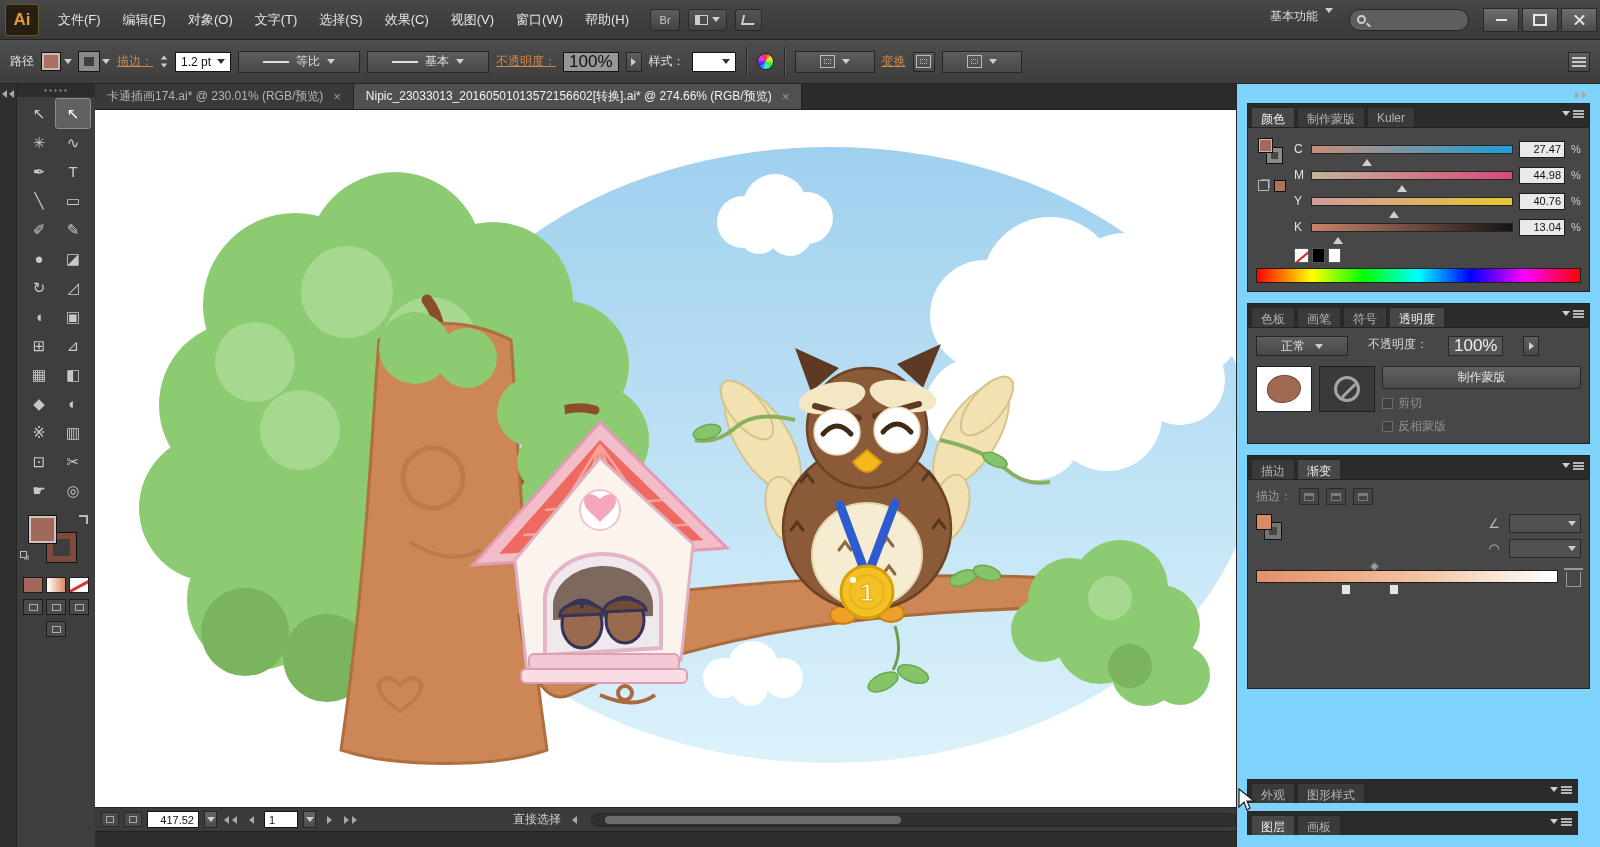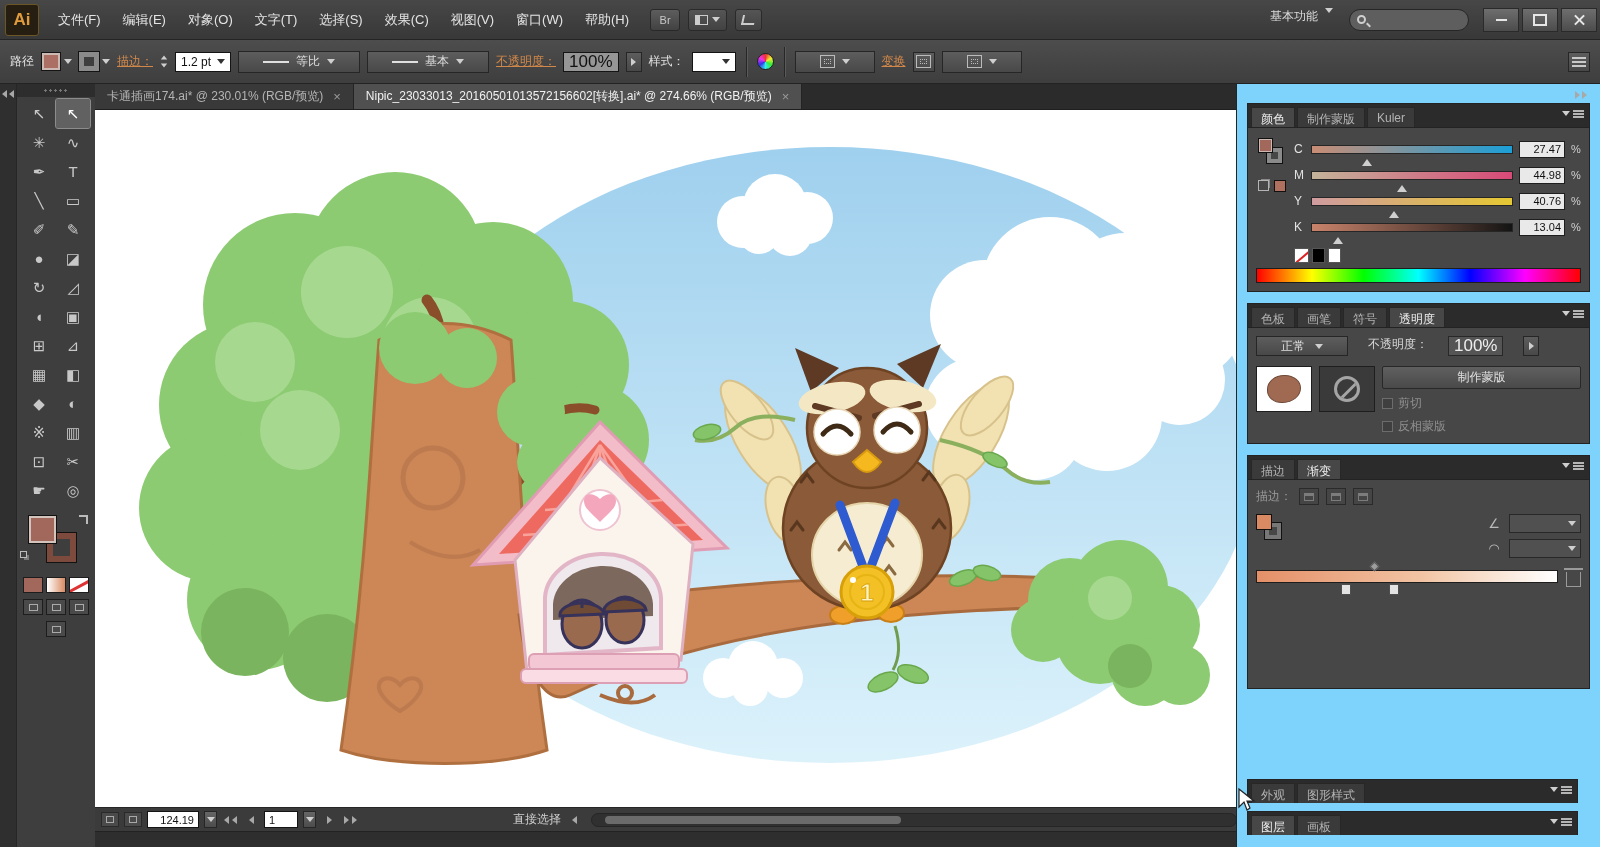--- a/index.html
+++ b/index.html
@@ -547,21 +547,21 @@
     </div>
 
     <div class="statusbar">
       <div class="sb-icon">
           <span></span>
         </div>
       <div class="sb-icon">
           <span></span>
         </div>
       <div class="sb-field" style="width:52px;justify-content:flex-end">
-        <span>124.19</span>
+        <span>417.52</span>
       </div>
       <div class="sb-caret-btn">
           <span class="cr"></span>
         </div>
       <div class="nav-btn">
           <span class="tri-l"></span>
           <span class="tri-l"></span>
         </div>
       <div class="nav-btn">
           <span class="tri-l"></span>

